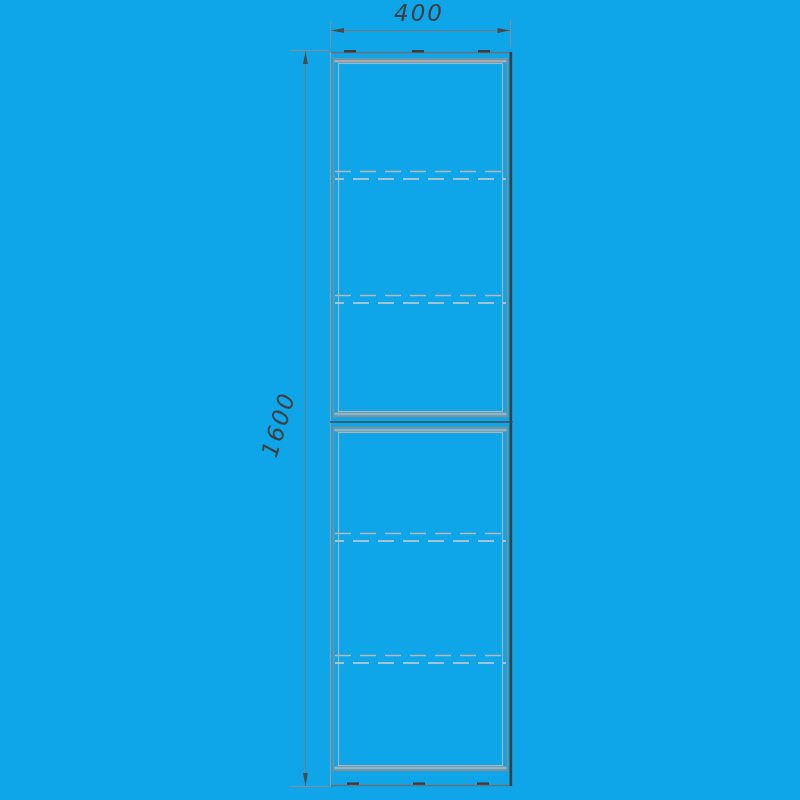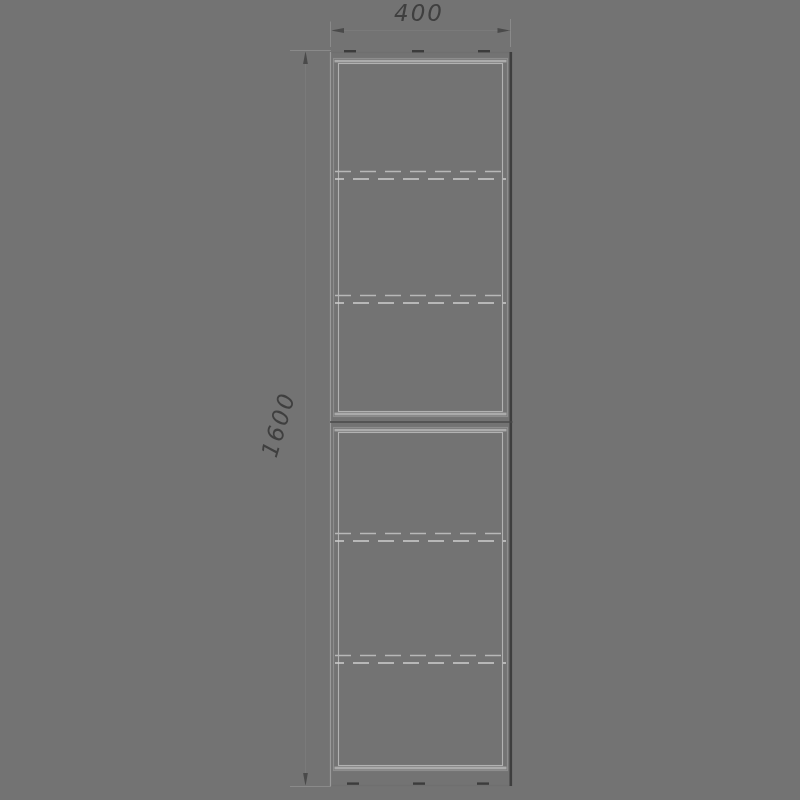--- a/index.html
+++ b/index.html
@@ -5,21 +5,21 @@
   html, body {
     margin: 0;
     padding: 0;
     background: #ffffff;
     font-family: "DejaVu Sans", sans-serif;
   }
   .canvas {
     position: relative;
     width: 800px;
     height: 800px;
-    background: #737373;
+    background: #0ea5e9;
     overflow: hidden;
   }
   svg { display: block; }
   .dim-text {
     font-family: "DejaVu Sans", "Liberation Sans", sans-serif;
     font-style: italic;
     font-size: 23px;
     letter-spacing: 2px;
     fill: #3f3f3f;
   }

